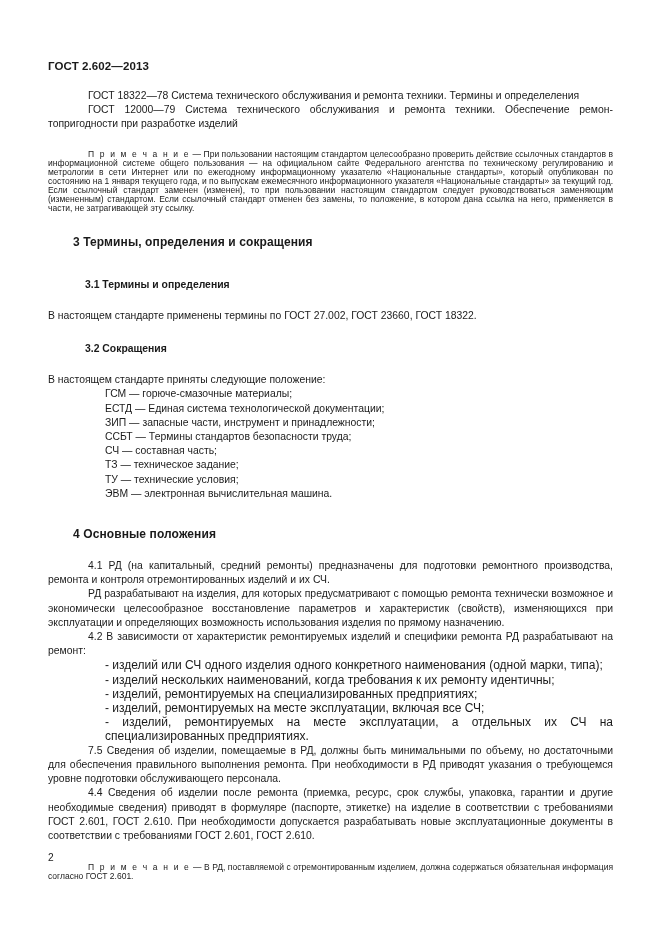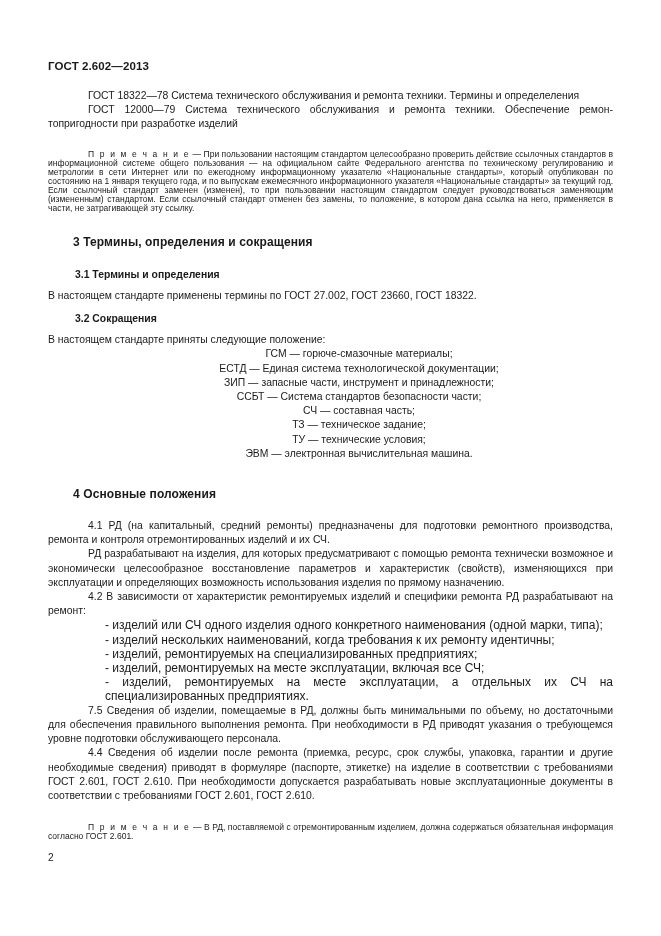--- a/index.html
+++ b/index.html
@@ -83,21 +83,21 @@
   h2.sec {
     margin: 0;
     font-size: 12px;
     font-weight: bold;
     line-height: 15px;
     text-indent: 25px;
     letter-spacing: 0.1px;
   }
 
   h3.subsec {
-    margin: 2px;
+    margin: 12px;
     font-size: 10.4px;
     font-weight: bold;
     line-height: 14.2px;
     text-indent: 25px;
   }
 
   
   .sp-note-top { height: 18px; }
   .sp-sec3-top { height: 22px; }
   .sp-h2-bottom { height: 16px; }
@@ -109,21 +109,21 @@
 
   ul.abbr {
     list-style: none;
     margin: 0;
     padding: 0;
   }
   ul.abbr li {
     font-size: 10.4px;
     line-height: 14.2px;
     padding-left: 57px;
-    text-align: center;
+    text-align: left;
     white-space: nowrap;
   }
 
   ul.dashed {
     list-style: none;
     margin: 0;
     padding: 0;
   }
   ul.dashed li {
     font-size: 12px;
@@ -179,21 +179,21 @@
       <h3 class="subsec">3.2  Сокращения</h3>
 
       <div class="sp-sub-bottom"></div>
 
       <p class="noindent">В настоящем стандарте приняты следующие положение:</p>
 
       <ul class="abbr">
         <li>ГСМ — горюче-смазочные материалы;</li>
         <li>ЕСТД — Единая система технологической документации;</li>
         <li>ЗИП — запасные части, инструмент и принадлежности;</li>
-        <li>ССБТ — Система стандартов безопасности части;</li>
+        <li>ССБТ — Термины стандартов безопасности труда;</li>
         <li>СЧ — составная часть;</li>
         <li>ТЗ — техническое задание;</li>
         <li>ТУ — технические условия;</li>
         <li>ЭВМ — электронная вычислительная машина.</li>
       </ul>
 
       <div class="sp-sec4-top"></div>
 
       <h2 class="sec">4  Основные положения</h2>
 

